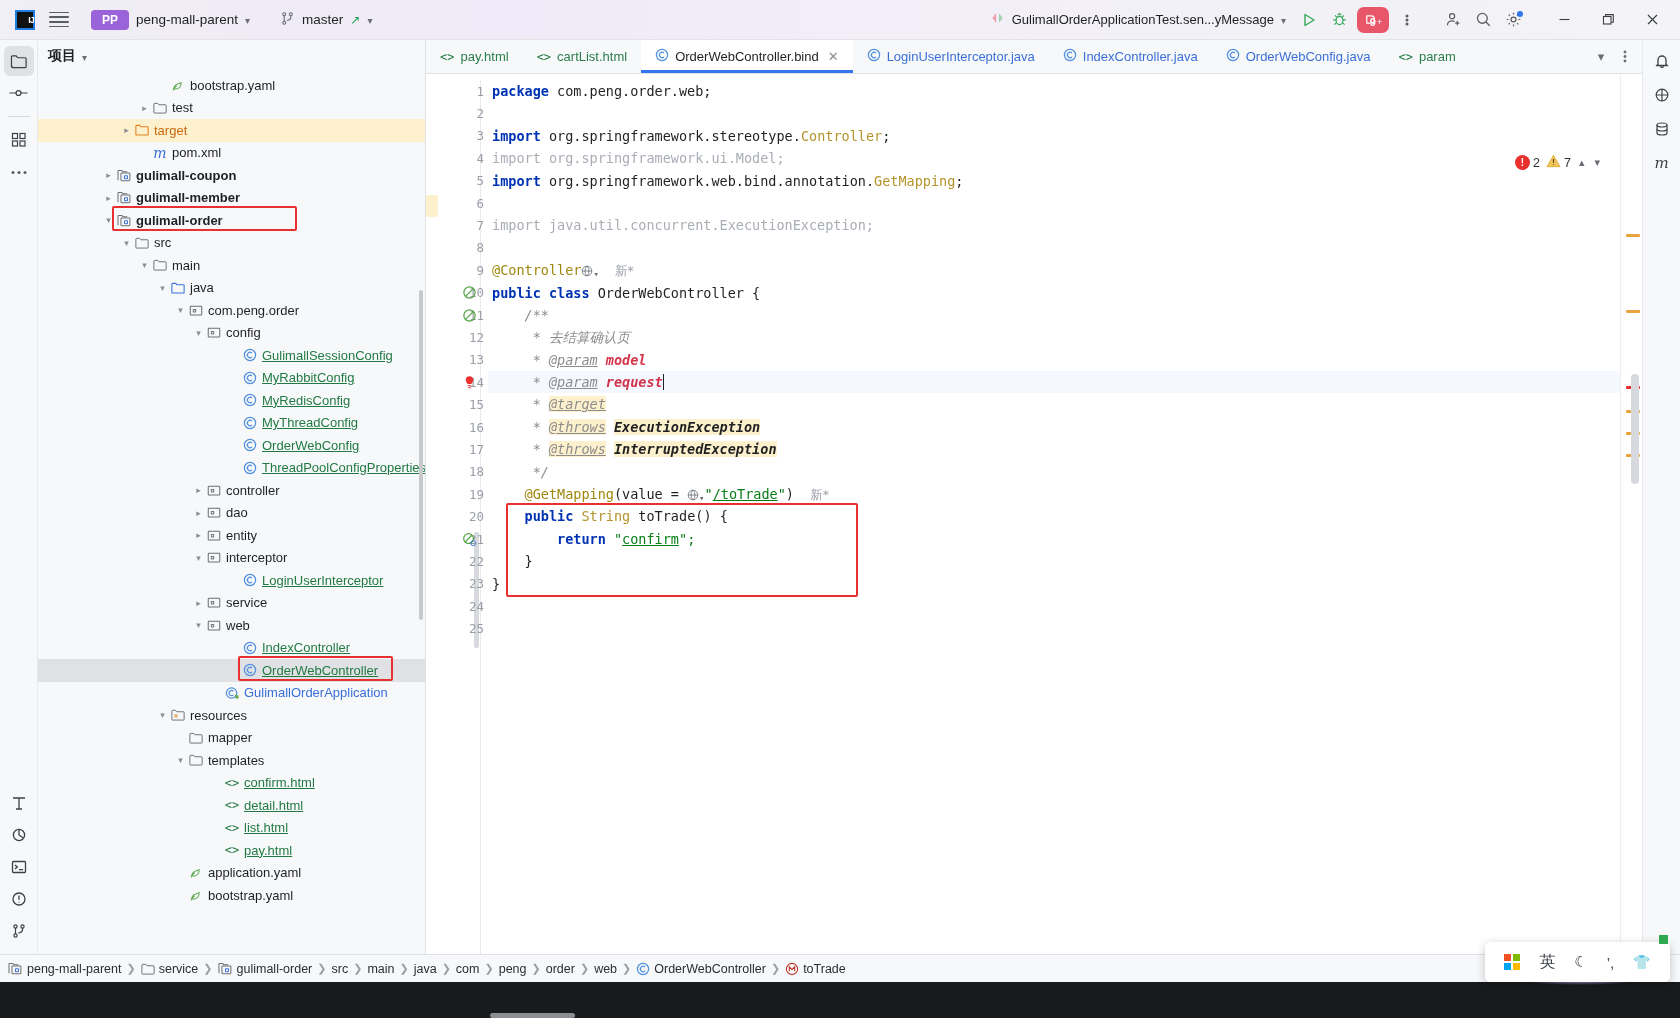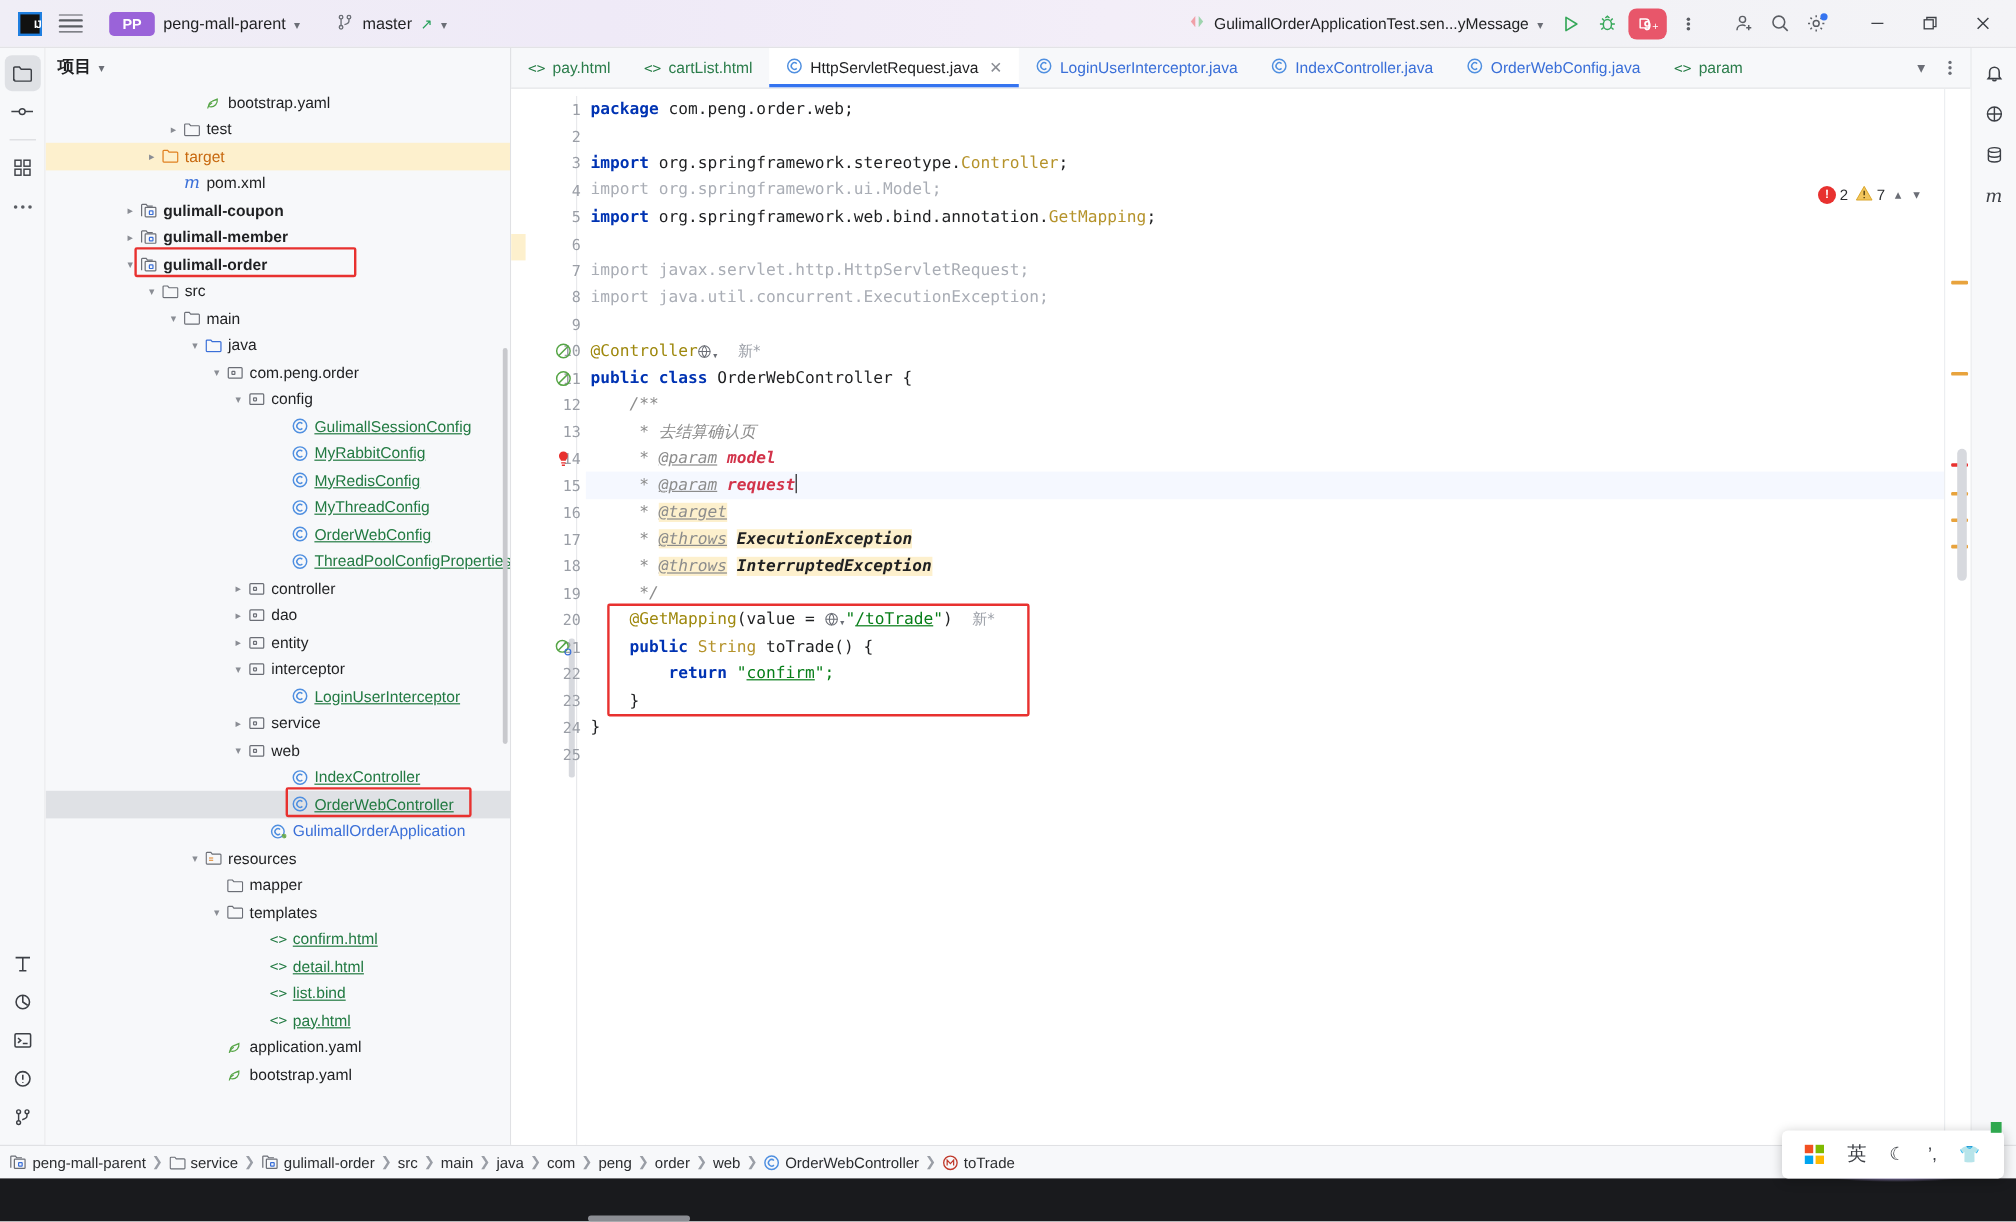--- a/index.html
+++ b/index.html
@@ -645,21 +645,21 @@
             <span class="ticon">
               <span style="color:#227a42;font-family:'DejaVu Sans Mono',monospace;font-size:12px;">&lt;&gt;</span>
             </span>
             <span class="tlabel green">detail.html</span>
           </div>
           <div class="trow">
             <span class="tarrow" style="margin-left: 172px;"></span>
             <span class="ticon">
               <span style="color:#227a42;font-family:'DejaVu Sans Mono',monospace;font-size:12px;">&lt;&gt;</span>
             </span>
-            <span class="tlabel green">list.bind</span>
+            <span class="tlabel green">list.html</span>
           </div>
           <div class="trow">
             <span class="tarrow" style="margin-left: 172px;"></span>
             <span class="ticon">
               <span style="color:#227a42;font-family:'DejaVu Sans Mono',monospace;font-size:12px;">&lt;&gt;</span>
             </span>
             <span class="tlabel green">pay.html</span>
           </div>
           <div class="trow">
             <span class="tarrow" style="margin-left: 136px;"></span>
@@ -694,21 +694,21 @@
           </div>
           <div class="etab ">
             <span><span style="color:#227a42;font-family:'DejaVu Sans Mono',monospace;font-size:12px;">&lt;&gt;</span></span>
             <span>cartList.html</span>
           </div>
           <div class="etab java active">
             <span><svg width="14" height="14" viewBox="0 0 15 15" fill="none">
                 <circle cx="7.5" cy="7.5" r="6" stroke="#4f8fe0" stroke-width="1.3"></circle>
                 <path d="M9.6 5.4a2.9 2.9 0 1 0 0 4.2" stroke="#4f8fe0" stroke-width="1.3" fill="none"></path>
               </svg></span>
-            <span>HttpServletRequest.java</span>
+            <span>OrderWebController.bind</span>
             <span class="tclose">✕</span>
           </div>
           <div class="etab java ">
             <span><svg width="14" height="14" viewBox="0 0 15 15" fill="none">
                 <circle cx="7.5" cy="7.5" r="6" stroke="#4f8fe0" stroke-width="1.3"></circle>
                 <path d="M9.6 5.4a2.9 2.9 0 1 0 0 4.2" stroke="#4f8fe0" stroke-width="1.3" fill="none"></path>
               </svg></span>
             <span>LoginUserInterceptor.java</span>
           </div>
           <div class="etab java ">
@@ -867,21 +867,20 @@
             </div>
           </div>
 
         <div class="code" id="code">
           <div class="cline"><span class="k">package</span> <span class="cn">com.peng.order.web;</span></div>
             <div class="cline"></div>
             <div class="cline"><span class="k">import</span> <span class="cn">org.springframework.stereotype.</span><span class="cls">Controller</span><span class="cn">;</span></div>
             <div class="cline"><span class="dim">import org.springframework.ui.Model;</span></div>
             <div class="cline"><span class="k">import</span> <span class="cn">org.springframework.web.bind.annotation.</span><span class="cls">GetMapping</span><span class="cn">;</span></div>
             <div class="cline"></div>
-            <div class="cline"><span class="dim">import javax.servlet.http.HttpServletRequest;</span></div>
             <div class="cline"><span class="dim">import java.util.concurrent.ExecutionException;</span></div>
             <div class="cline"></div>
             <div class="cline"><span class="an">@Controller</span><span class="globe"><svg width="12" height="12" viewBox="0 0 14 14" fill="none" stroke="#6b6e76" stroke-width="1">
                   <circle cx="7" cy="7" r="5.6"></circle>
                   <path d="M1.4 7h11.2M7 1.4c1.6 1.7 2.3 3.6 2.3 5.6S8.6 10.9 7 12.6C5.4 10.9 4.7 9 4.7 7S5.4 3.1 7 1.4z"></path>
                 </svg><span style="color:#6b6e76;font-size:9px;">▾</span></span>&nbsp; <span class="cjk">新</span><span class="cjk">*</span></div>
             <div class="cline"><span class="k">public class</span> <span class="cn">OrderWebController {</span></div>
             <div class="cline">    <span class="cm">/**</span></div>
             <div class="cline">     <span class="cm">* 去结算确认页</span></div>
             <div class="cline">     <span class="cm">* </span><span class="cmtag">@param</span> <span class="cmparam">model</span></div>

